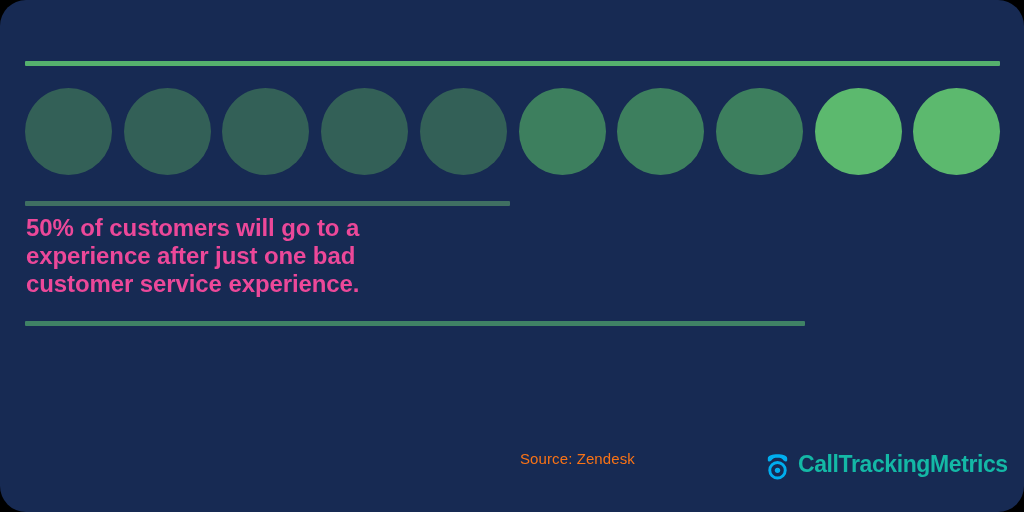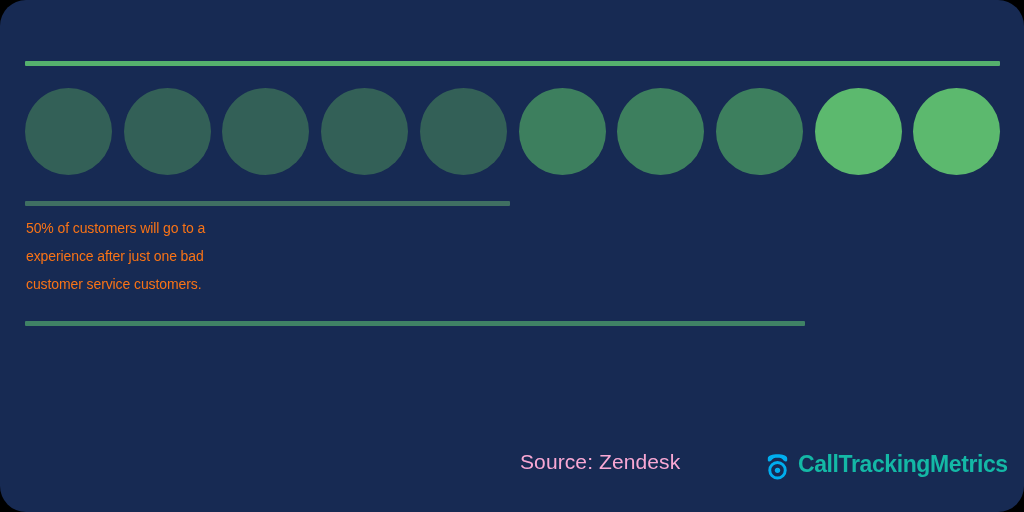--- a/index.html
+++ b/index.html
@@ -63,45 +63,45 @@
     position: absolute;
     top: 0;
     width: 87px;
     height: 87px;
     border-radius: 50%;
   }
 
   
   .headline {
     position: absolute;
-    color: #f97316;
-    font-weight: normal;
-    font-size: 14px;
+    color: #ec4899;
+    font-weight: bold;
+    font-size: 24px;
     line-height: 28px;
     letter-spacing: -0.1px;
   }
   #stat-block-one {
     left: 26px;
     top: 214px;
     width: 400px;
   }
   #stat-block-two {
     left: 520px;
     top: 334px;
     width: 320px;
   }
   .headline-line { display: block; white-space: nowrap; }
 
   
   #source-credit {
     position: absolute;
     left: 520px;
     top: 450px;
-    color: #f9a8d4;
-    font-size: 21px;
+    color: #f97316;
+    font-size: 15px;
     font-weight: normal;
     letter-spacing: 0.1px;
     white-space: nowrap;
   }
   #brand-logo {
     position: absolute;
     left: 762px;
     top: 449px;
     display: flex;
     align-items: center;
@@ -139,21 +139,21 @@
       <div class="stat-circle" style="left: 690.9px; background: rgb(61, 127, 94);"></div>
       <div class="stat-circle" style="left: 789.6px; background: rgb(92, 185, 110);"></div>
       <div class="stat-circle" style="left: 888.3px; background: rgb(92, 185, 110);"></div>
     </div>
 
   <div class="rule" id="rule-middle"></div>
 
   <div class="headline" id="stat-block-one">
     <span class="headline-line">50% of customers will go to a</span>
     <span class="headline-line">experience after just one bad</span>
-    <span class="headline-line">customer service customers.</span>
+    <span class="headline-line">customer service experience.</span>
   </div>
 
   <div class="rule" id="rule-lower"></div>
 
 
   <div id="source-credit">Source: Zendesk</div>
 
   <div id="brand-logo">
     <svg id="brand-logo-mark" viewBox="0 0 64 64">
       <path d="M12 19 C12 8, 52 8, 52 19 L52 23 C52 25.5, 48 26.5, 45.5 24.5 C43 22.5, 43 18, 32 18 C21 18, 21 22.5, 18.5 24.5 C16 26.5, 12 25.5, 12 23 Z" fill="#00aeef"></path>

